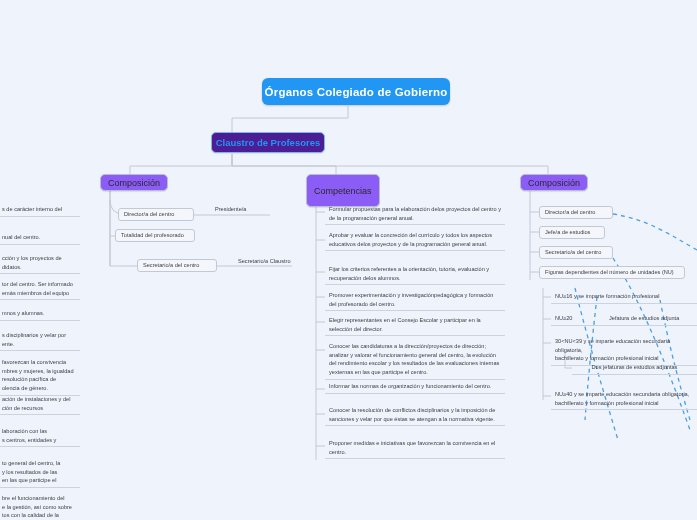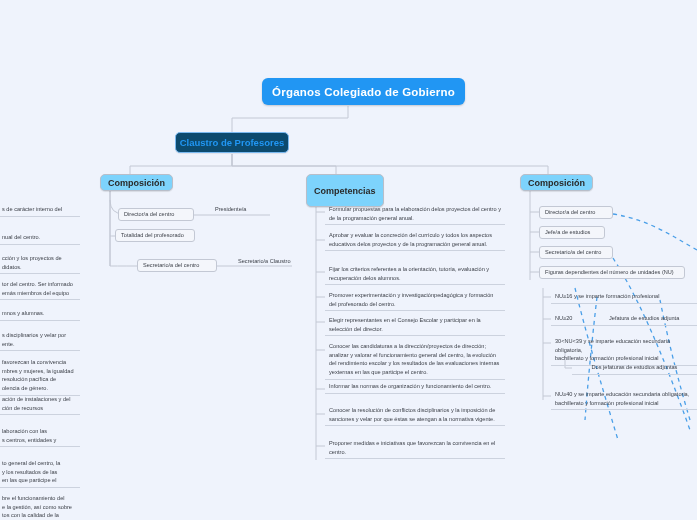--- a/index.html
+++ b/index.html
@@ -21,37 +21,38 @@
     color:#ffffff;
     border-radius:6px;
     font-size:11.5px;
     font-weight:bold;
     letter-spacing:.2px;
     display:flex;align-items:center;justify-content:center;
     box-shadow:0 1px 2px rgba(0,0,0,.18);
   }
 
   .lvl1{
-    background:#0c4a6e;
+    background:#4c1d95;
     color:#2196f3;
     border:1px solid #7ab9f0;
     border-radius:5px;
     font-size:9.5px;
     font-weight:bold;
     display:flex;align-items:center;justify-content:center;
     box-shadow:0 1px 1px rgba(0,0,0,.07);
+    margin-left:36px;
   }
 
   .lvl2{
-    background:#7dd3fc;
+    background:#8b5cf6;
     color:#2a2a2a;
     border:1px solid #b9bec9;
     border-radius:5px;
     font-size:9px;
-    font-weight:bold;
+    font-weight:normal;
     display:flex;align-items:center;
     padding:0 7px;
     box-shadow:0 1px 1px rgba(0,0,0,.10);
   }
 
   
   .leaf{
     position:absolute;
     box-sizing:border-box;
     font-size:5.6px;
@@ -125,21 +126,21 @@
 
     <g fill="none" stroke="#4a9fe8" stroke-width="1.3" stroke-dasharray="4 4">
       <path d="M613 214 C 650 220 672 236 697 250"></path>
       <path d="M613 258 C 640 300 665 360 690 430"></path>
       <path d="M575 288 C 585 330 600 380 618 440"></path>
       <path d="M660 300 C 668 340 678 380 690 420"></path>
       <path d="M597 297 C 592 340 588 380 585 420"></path>
     </g>
   </svg>
 
-  <div class="node root" style="left:262px;top:78px;width:203px;height:27px;">Órganos Colegiado de Gobierno</div>
+  <div class="node root" style="left:262px;top:78px;width:188px;height:27px;">Órganos Colegiado de Gobierno</div>
 
   <div class="node lvl1" style="left:175px;top:132px;width:114px;height:21px;">Claustro de Profesores</div>
 
   <div class="node lvl2" style="left:100px;top:174px;height:17px;">Composición</div>
 
   <div class="leaf boxed" style="left:118px;top:208px;width:76px;height:13px;">Director/a del centro</div>
   <div class="leaf plain" style="left:211px;top:204px;">Presidente/a</div>
 
   <div class="leaf boxed" style="left:115px;top:229px;width:80px;height:13px;">Totalidad del profesorado</div>
 

